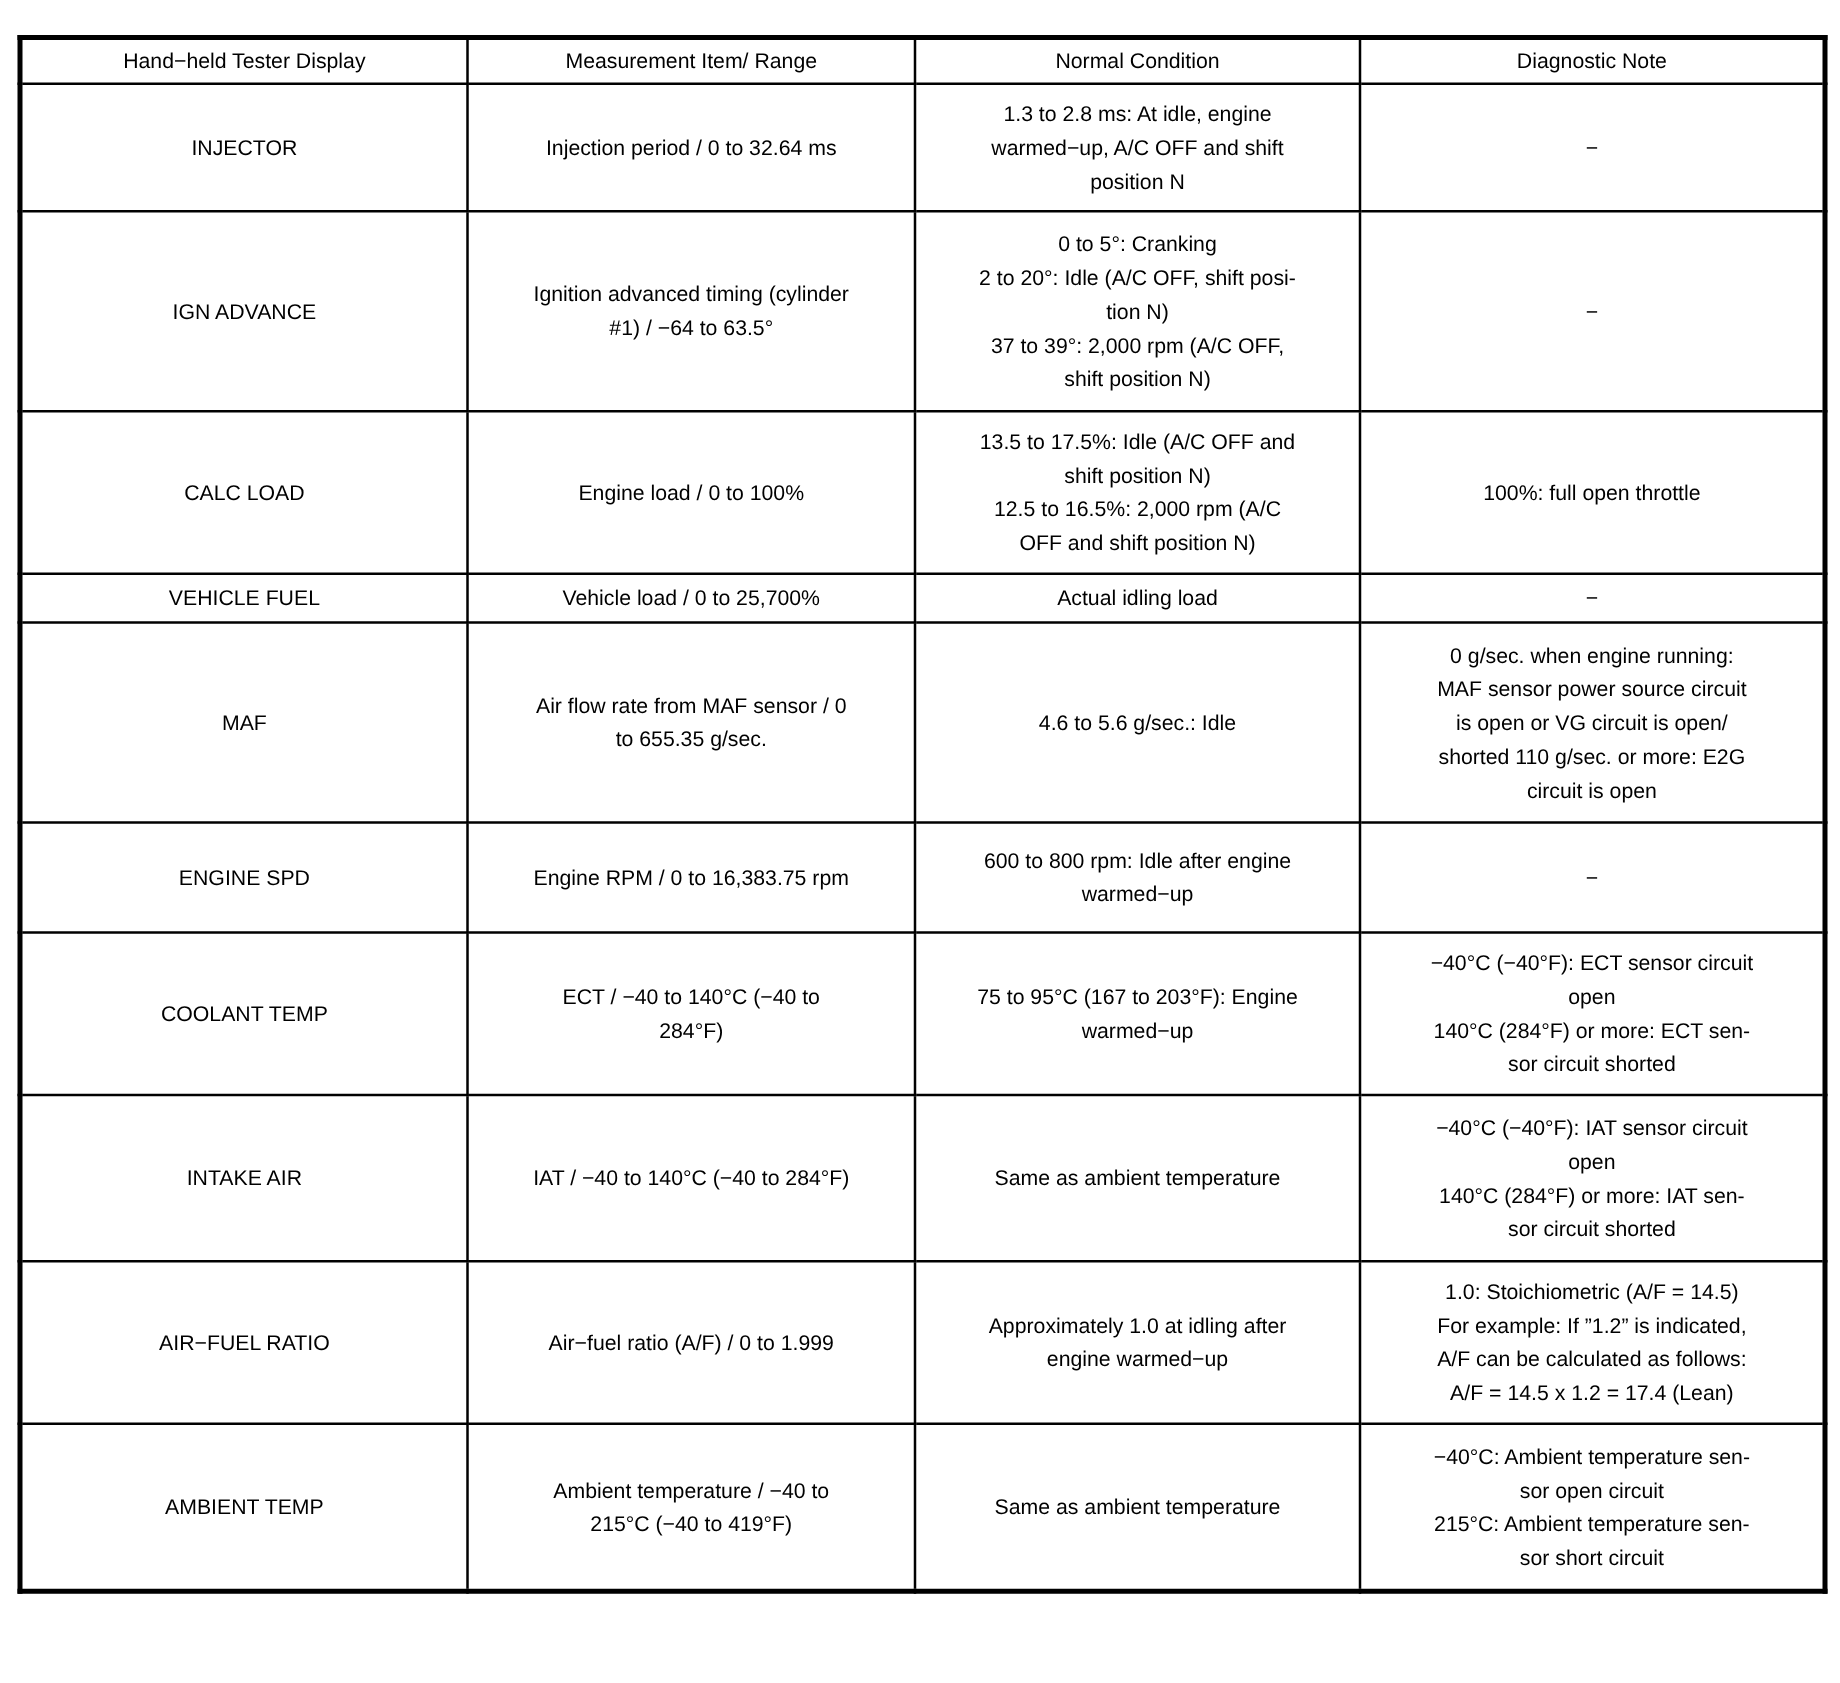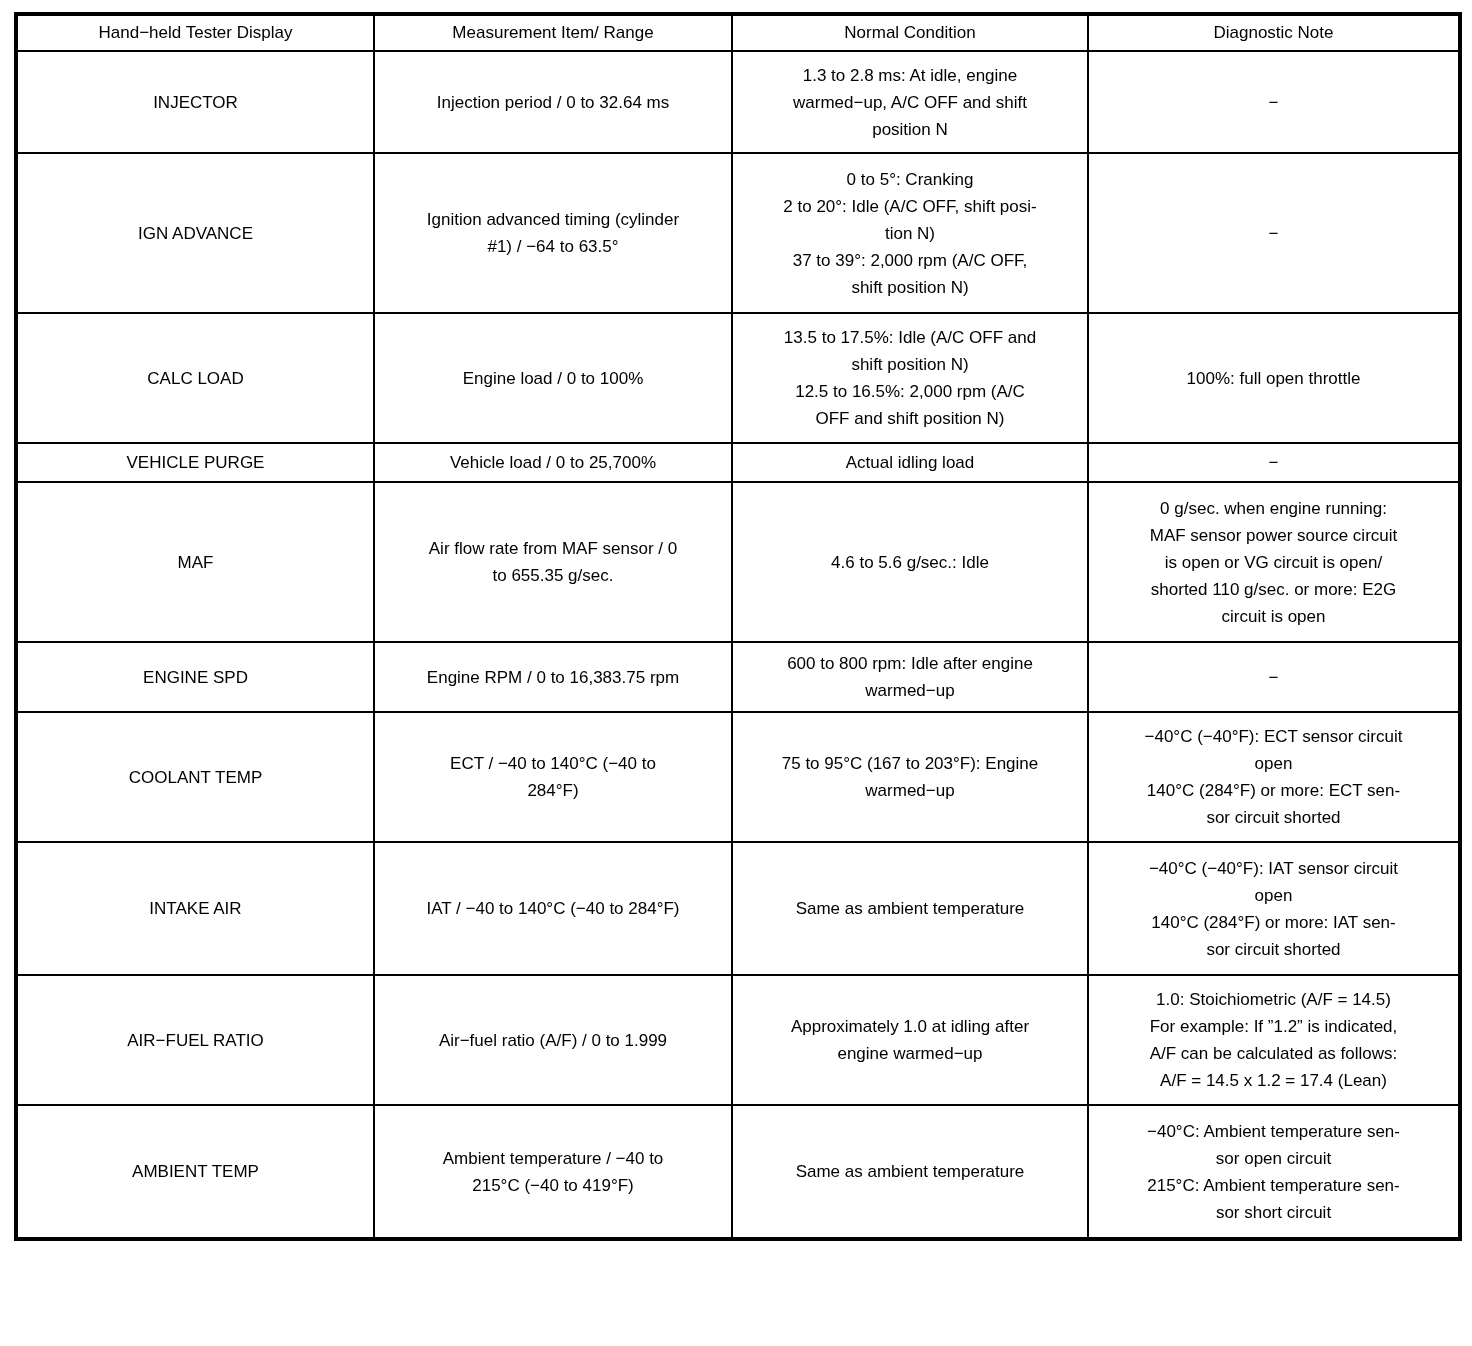--- a/index.html
+++ b/index.html
@@ -4,21 +4,21 @@
 <style>
   html, body {
     margin: 0;
     padding: 0;
     background: #ffffff;
   }
   .page {
     width: 1472px;
     height: 1346px;
     box-sizing: border-box;
-    padding: 12px 14px;
+    padding: 28px 14px;
     background: #ffffff;
     font-family: "Liberation Sans", sans-serif;
     color: #000000;
   }
   table.diag {
     border-collapse: collapse;
     table-layout: fixed;
     width: 1444px;
     border: 4px solid #000000;
   }
@@ -86,37 +86,37 @@
       <tr style="height:130px">
         <td>CALC LOAD</td>
         <td>Engine load / 0 to 100%</td>
         <td>13.5 to 17.5%: Idle (A/C OFF and
 shift position N)
 12.5 to 16.5%: 2,000 rpm (A/C
 OFF and shift position N)</td>
         <td>100%: full open throttle</td>
       </tr>
       <tr style="height:39px">
-        <td>VEHICLE PURGE</td>
+        <td>VEHICLE FUEL</td>
         <td>Vehicle load / 0 to 25,700%</td>
         <td>Actual idling load</td>
         <td>−</td>
       </tr>
       <tr style="height:160px">
         <td>MAF</td>
         <td>Air flow rate from MAF sensor / 0
 to 655.35 g/sec.</td>
         <td>4.6 to 5.6 g/sec.: Idle</td>
         <td>0 g/sec. when engine running:
 MAF sensor power source circuit
 is open or VG circuit is open/
 shorted 110 g/sec. or more: E2G
 circuit is open</td>
       </tr>
-      <tr style="height:70px">
+      <tr style="height:88px">
         <td>ENGINE SPD</td>
         <td>Engine RPM / 0 to 16,383.75 rpm</td>
         <td>600 to 800 rpm: Idle after engine
 warmed−up</td>
         <td>−</td>
       </tr>
       <tr style="height:130px">
         <td>COOLANT TEMP</td>
         <td>ECT / −40 to 140°C (−40 to
 284°F)</td>

